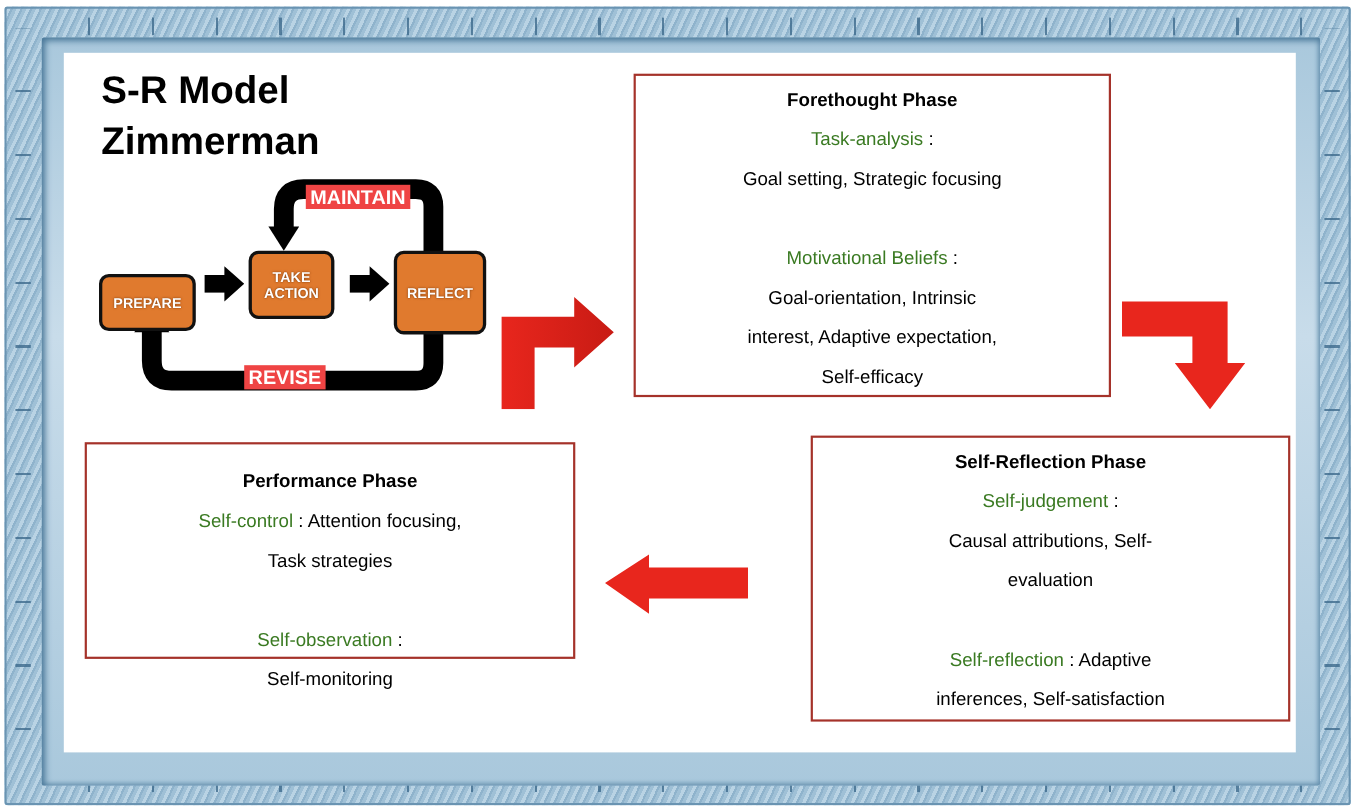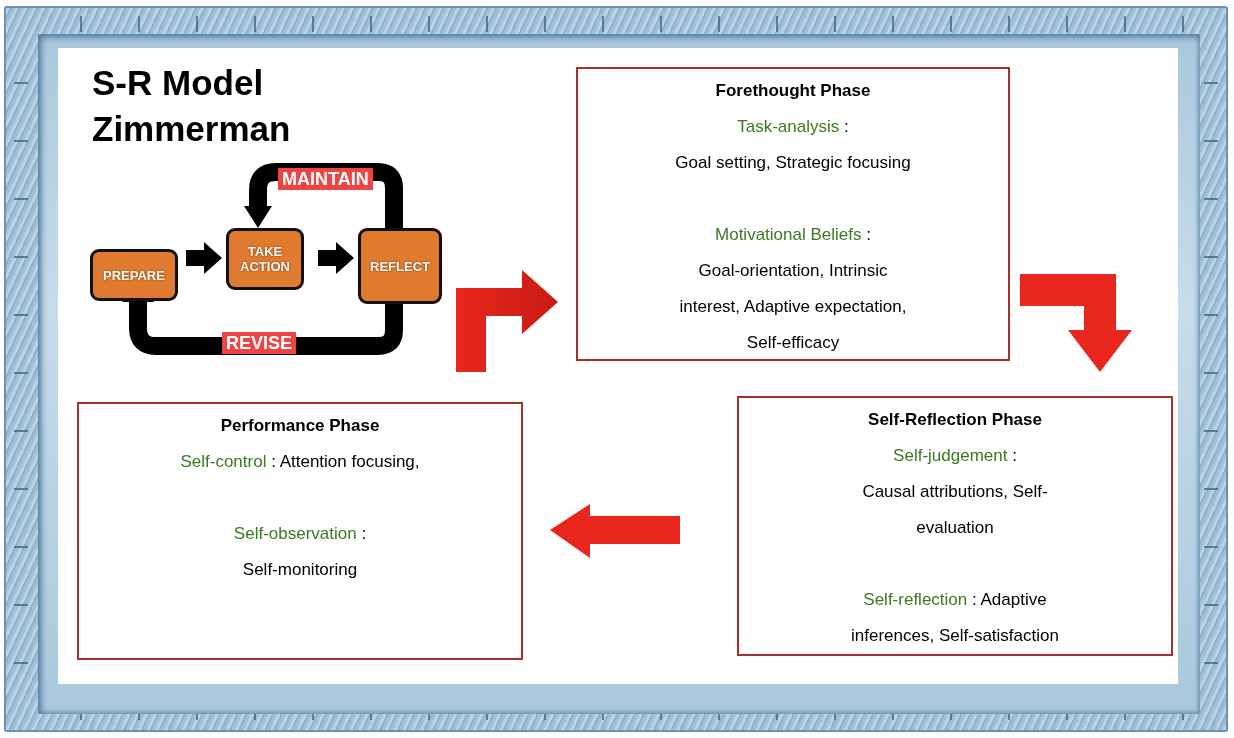--- a/index.html
+++ b/index.html
@@ -33,21 +33,21 @@
 
   
   .phase { position:absolute; border:2px solid #a5322a; background:#fff; box-sizing:border-box;
     text-align:center; font-size:17px; line-height:36px; }
   .phase .ph-title { font-weight:bold; }
   .green { color:#3a7a22; }
   .gap { height:36px; }
 
   .forethought { left:576px; top:67px; width:434px; height:294px; padding-top:4px; }
   .selfreflect { left:709px; top:396px; width:436px; height:260px; padding-top:4px;margin-left:28px; }
-  .performance { left:77px; top:402px; width:446px; height:258px; padding-top:4px; }
+  .performance { left:77px; top:402px; width:446px; height:197px; padding-top:16px; }
 
   
   .red-arrow { position:absolute; }
 </style>
 </head>
 <body>
 
 <div class="frame-outer">
   <div class="frame-bricks-top"></div>
   <div class="frame-bricks-bottom"></div>
@@ -123,16 +123,17 @@
   <div>Causal attributions, Self-</div>
   <div>evaluation</div>
   <div class="gap"></div>
   <div><span class="green">Self-reflection</span><span> : Adaptive</span></div>
   <div>inferences, Self-satisfaction</div>
 </div>
 
 <div class="phase performance">
   <div class="ph-title">Performance Phase</div>
   <div><span class="green">Self-control</span><span> : Attention focusing,</span></div>
+  <div>Task strategies</div>
   <div class="gap"></div>
   <div><span class="green">Self-observation</span><span> :</span></div>
   <div>Self-monitoring</div>
 </div>
 
 </body></html>

